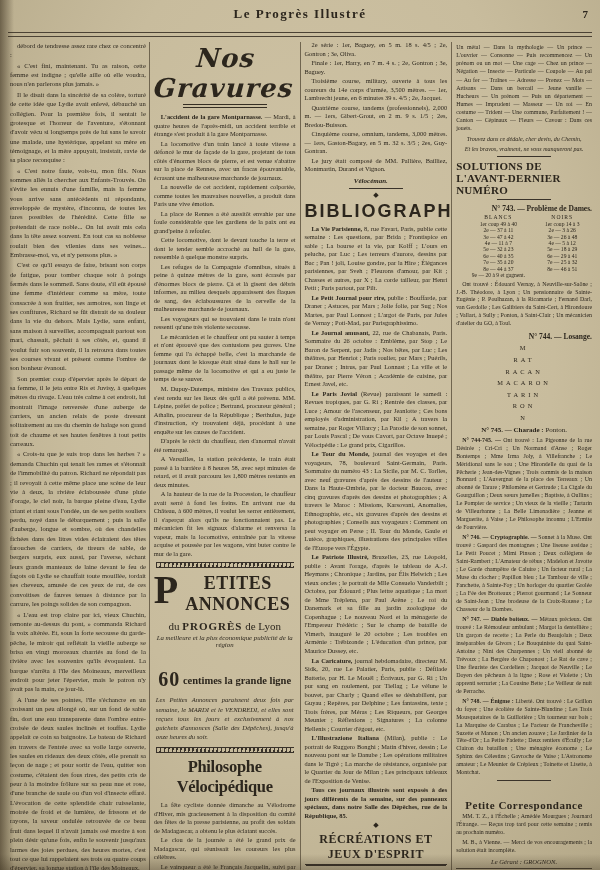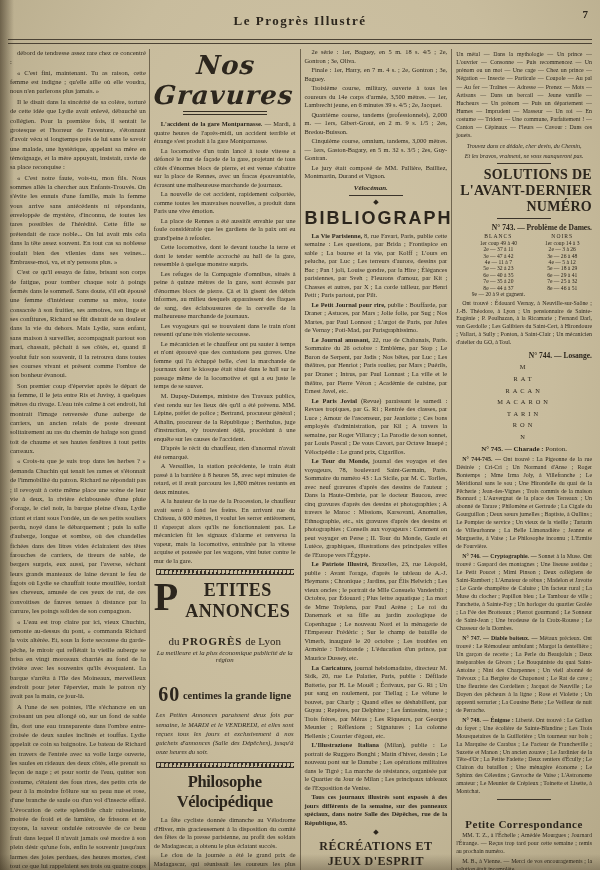--- a/index.html
+++ b/index.html
@@ -5,21 +5,21 @@
   html,body{margin:0;padding:0;background:#8a7f68;}
   .page{
     position:relative;width:600px;height:870px;overflow:hidden;
     background:radial-gradient(ellipse at 52% 38%, #d0c4a6 0%, #c8bc9d 55%, #b3a787 100%);
     color:#2c261d;font-family:"Liberation Serif",serif;
   }
   .page::before{content:'';position:absolute;left:0;top:0;bottom:0;width:14px;z-index:5;pointer-events:none;
     background:linear-gradient(90deg, rgba(45,34,18,.55), rgba(45,34,18,0));}
   .page::after{content:'';position:absolute;left:0;right:0;bottom:0;height:16px;z-index:5;pointer-events:none;
     background:linear-gradient(0deg, rgba(45,34,18,.30), rgba(45,34,18,0));}
-  .masthead{position:relative;height:24px;padding-top:13px;}
+  .masthead{position:relative;height:24px;padding-top:6px;}
   .masthead .title{display:block;text-align:center;font-weight:bold;font-size:13px;letter-spacing:1.5px;}
   .masthead .pnum{position:absolute;right:12px;top:8px;font-weight:bold;font-size:11px;}
   .head-rule{margin:2px 8px 0;height:3px;border-top:1px solid #4c4335;border-bottom:1px solid #4c4335;}
   .cols{display:flex;align-items:stretch;padding:4px 8px 0 10px;height:832px;}
   .col{overflow:hidden;}
   .col1{width:140px;padding-right:3px;}
   .col2{width:146px;padding:0 4px;}
   .col3{width:147px;padding:0 4px;}
   .col4{width:140px;padding-left:4px;}
   .vrule{width:1px;background:#70654f;margin-top:1px;}
@@ -28,38 +28,38 @@
   .bp b{font-weight:bold;}
   .col1 .bp{font-size:6.6px;line-height:1.42;}
   .script-title{display:block;text-align:center;font-family:"DejaVu Serif",serif;font-style:italic;font-weight:bold;
     font-size:26px;letter-spacing:1px;margin:2px 0 0;transform:skewX(-4deg);}
   .script-under{width:84px;margin:1px auto 5px;border-top:1px solid #352e23;border-bottom:1px solid #352e23;height:2px;}
   .wavy{height:4px;margin:4px 2px;border-top:1px solid #3a332a;border-bottom:1px solid #3a332a;
     background:repeating-linear-gradient(100deg,#3a332a 0 1.5px,transparent 1.5px 4px);}
   .pa-box{text-align:center;padding:1px 0 2px;}
   .pa-title{font-weight:bold;font-size:18px;letter-spacing:.5px;text-align:center;}
   .pa-title::first-letter{font-size:40px;float:left;line-height:.75;padding:2px 1px 0 0;}
-  .pa-sub{font-size:11px;margin-top:13px;}
+  .pa-sub{font-size:11px;margin-top:5px;}
   .pa-sub .brand{font-weight:bold;letter-spacing:1px;}
   .pa-tag{font-style:italic;font-size:6.8px;margin-top:2px;}
   .pa-price{font-weight:bold;font-size:10.5px;margin-top:20px;}
   .pa-price .big{font-size:20px;vertical-align:-2px;letter-spacing:1px;}
   .pa-note{font-style:italic;font-size:6.6px;line-height:1.4;text-align:justify;margin-top:4px;padding:0 2px;}
   .chron-title{text-align:center;font-weight:bold;font-size:16.5px;letter-spacing:-.3px;margin:4px 0 4px;}
   .sig{ text-align:center;font-weight:bold;font-style:italic;font-size:7px;margin:3px 10px 2px 0;}
   .orn{text-align:center;font-size:7px;line-height:1;margin:2px 0;}
   .hr-short{width:54px;border-top:1px solid #3a332a;margin:3px auto;}
   .biblio-title{text-align:center;font-family:"Liberation Sans",sans-serif;font-weight:bold;font-size:18px;
     letter-spacing:2px;margin:1px 0 3px;}
   .recre-title{text-align:center;font-weight:bold;font-size:12px;letter-spacing:.5px;margin:3px 0 1px;
     border-bottom:1px solid #3a332a;padding-bottom:2px;box-shadow:0 2px 0 -1px #3a332a;}
   .puzzle-head{text-align:right;font-size:7.5px;font-weight:bold;margin-top:4px;}
   .dash-list{font-size:5.9px;line-height:1.38;text-align:justify;margin-top:2px;}
   .couplet{font-size:6px;font-style:italic;text-align:center;line-height:1.4;margin:2px 0;}
-  .sol-title{text-align:right;font-weight:bold;font-size:14px;letter-spacing:.3px;margin:3px 0 2px;}
+  .sol-title{text-align:left;font-weight:bold;font-size:11px;letter-spacing:.3px;margin:3px 0 2px;}
   .moves{width:94%;margin:1px auto 2px;border-collapse:collapse;font-size:5.6px;line-height:1.15;}
   .moves th{font-weight:normal;font-variant:small-caps;font-size:5.6px;letter-spacing:1px;text-align:center;padding:0;}
   .moves td{padding:0 2px;text-align:center;white-space:nowrap;}
   .ont{font-size:5.9px;line-height:1.35;text-align:justify;text-indent:6px;margin-bottom:2px;}
   .losange{text-align:center;font-size:6.4px;line-height:1.5;letter-spacing:3px;margin:2px 0;}
   .charsol{text-align:center;font-size:7px;margin:3px 0;}
   .charsol b{font-weight:bold;}
   .corr-title{text-align:center;font-weight:bold;font-size:11px;letter-spacing:.5px;margin:18px 0 2px;}
   .gerant{text-align:center;font-style:italic;font-size:6.6px;margin-top:3px;}
   .imprint{text-align:center;font-size:5.8px;border-top:1px solid #4c4335;margin-top:3px;padding-top:2px;}

